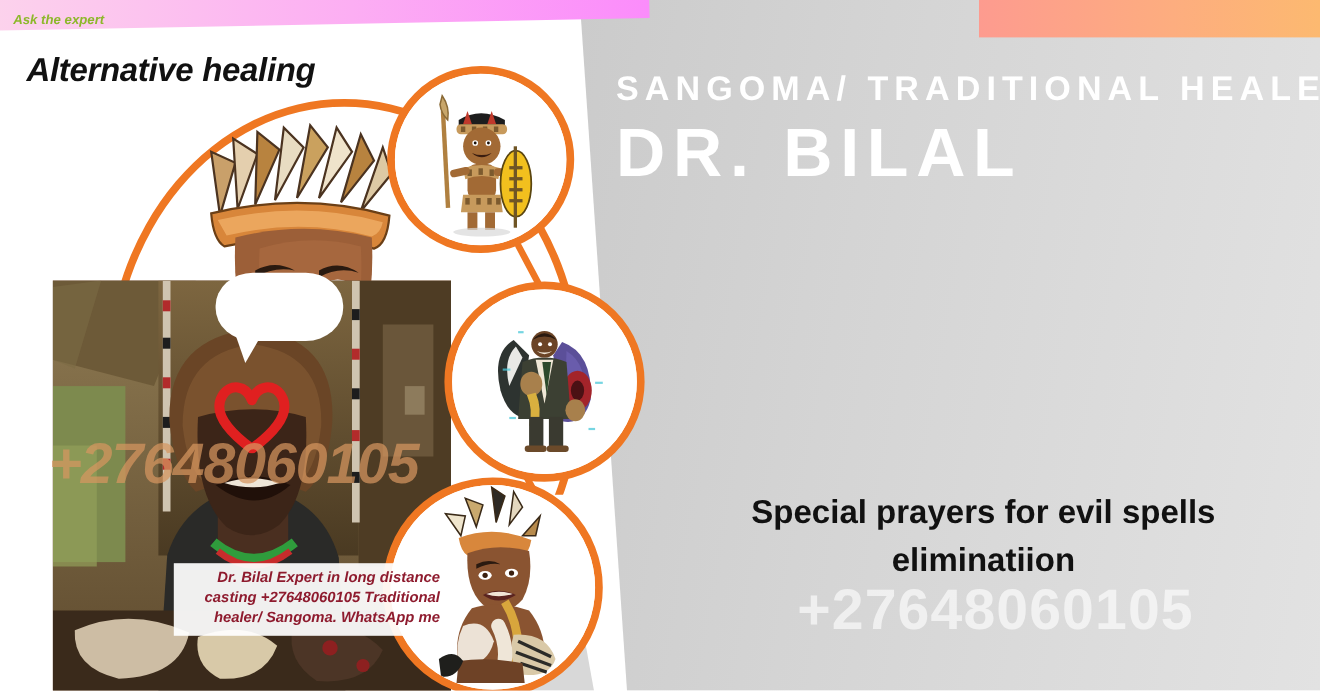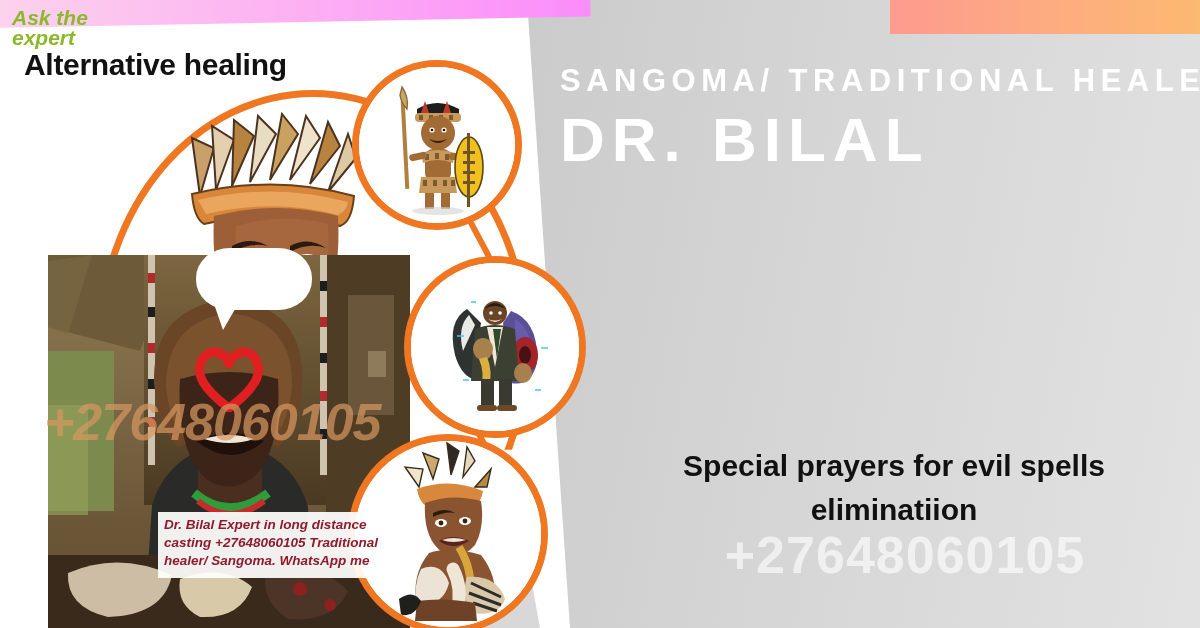--- a/index.html
+++ b/index.html
@@ -19,21 +19,21 @@
     background:linear-gradient(100deg,#b9b9b9 0%,#c6c6c6 28%,#d4d4d4 62%,#e2e2e2 100%);
     -webkit-clip-path:polygon(527px 0px,1200px 0px,1200px 628px,570px 628px);
     clip-path:polygon(527px 0px,1200px 0px,1200px 628px,570px 628px);}
   .grey-wedge{position:absolute;left:0;top:0;width:1200px;height:628px;z-index:4;
     background:#d8d8d8;
     -webkit-clip-path:polygon(455px 545px,525px 545px,540px 628px,445px 628px);
     clip-path:polygon(455px 545px,525px 545px,540px 628px,445px 628px);}
 
   
   .alt-heading{position:absolute;left:24px;top:48px;z-index:30;
-    font-size:30px;font-weight:bold;color:#111;letter-spacing:-.3px;}
+    font-size:30px;font-weight:bold;color:#111;letter-spacing:-.3px;font-style:italic;}
 
   
   .big-arc{position:absolute;left:96px;top:90px;width:420px;height:500px;z-index:8;
     border:7px solid #ef7722;border-radius:50%;background:transparent;
     -webkit-clip-path:polygon(0 0,100% 0,100% 70%,0 70%);
     clip-path:polygon(0 0,100% 0,100% 70%,0 70%);}
 
   
   .connector{position:absolute;z-index:9;background:#ef7722;height:6px;border-radius:3px;}
   .c1{left:470px;top:218px;width:60px;transform:rotate(62deg);transform-origin:left center;}
@@ -55,35 +55,35 @@
     overflow:hidden;background:#6e4a33;}
   .photo-scene{position:absolute;inset:0;}
 
   
   .speech{position:absolute;left:196px;top:248px;width:116px;height:62px;z-index:20;
     background:#fff;border-radius:34px/30px;}
   .speech:after{content:"";position:absolute;left:18px;top:56px;width:0;height:0;
     border-left:9px solid transparent;border-right:15px solid transparent;
     border-top:26px solid #fff;}
   .speech-txt{position:absolute;left:12px;top:8px;width:96px;z-index:21;
-    color:#8db82b;font-size:21px;font-weight:bold;font-style:italic;line-height:20px;}
+    color:#8db82b;font-size:12px;font-weight:bold;font-style:italic;line-height:20px;}
 
   
   .heart{position:absolute;left:190px;top:340px;width:78px;height:72px;z-index:20;}
 
   
   .photo-num{position:absolute;left:44px;top:392px;z-index:22;
     font-size:52px;font-weight:bold;font-style:italic;letter-spacing:-1px;
     color:rgba(214,150,96,.72);white-space:nowrap;}
 
   
   .caption{position:absolute;left:158px;top:512px;width:236px;z-index:23;
     background:rgba(255,255,255,.93);padding:4px 6px 6px 6px;
     font-size:13.5px;font-style:italic;font-weight:bold;line-height:18px;
-    color:#8e1b2e;overflow:hidden;height:56px;}
+    color:#8e1b2e;overflow:hidden;height:56px;text-align:right;}
 
   
   .kicker{position:absolute;left:560px;top:63px;width:620px;z-index:30;
     text-align:center;color:#fff;font-size:31px;font-weight:bold;
     letter-spacing:5.5px;white-space:nowrap;font-stretch:condensed;}
   .bigname{position:absolute;left:560px;top:104px;width:620px;z-index:30;
     text-align:left;color:#fff;font-size:62px;font-weight:bold;letter-spacing:7px;}
   .redcopy{position:absolute;left:538px;top:218px;width:650px;z-index:30;
     text-align:center;color:#f73a2e;font-size:32px;font-weight:bold;line-height:46px;}
   .blackcopy{position:absolute;left:600px;top:444px;width:588px;z-index:30;

